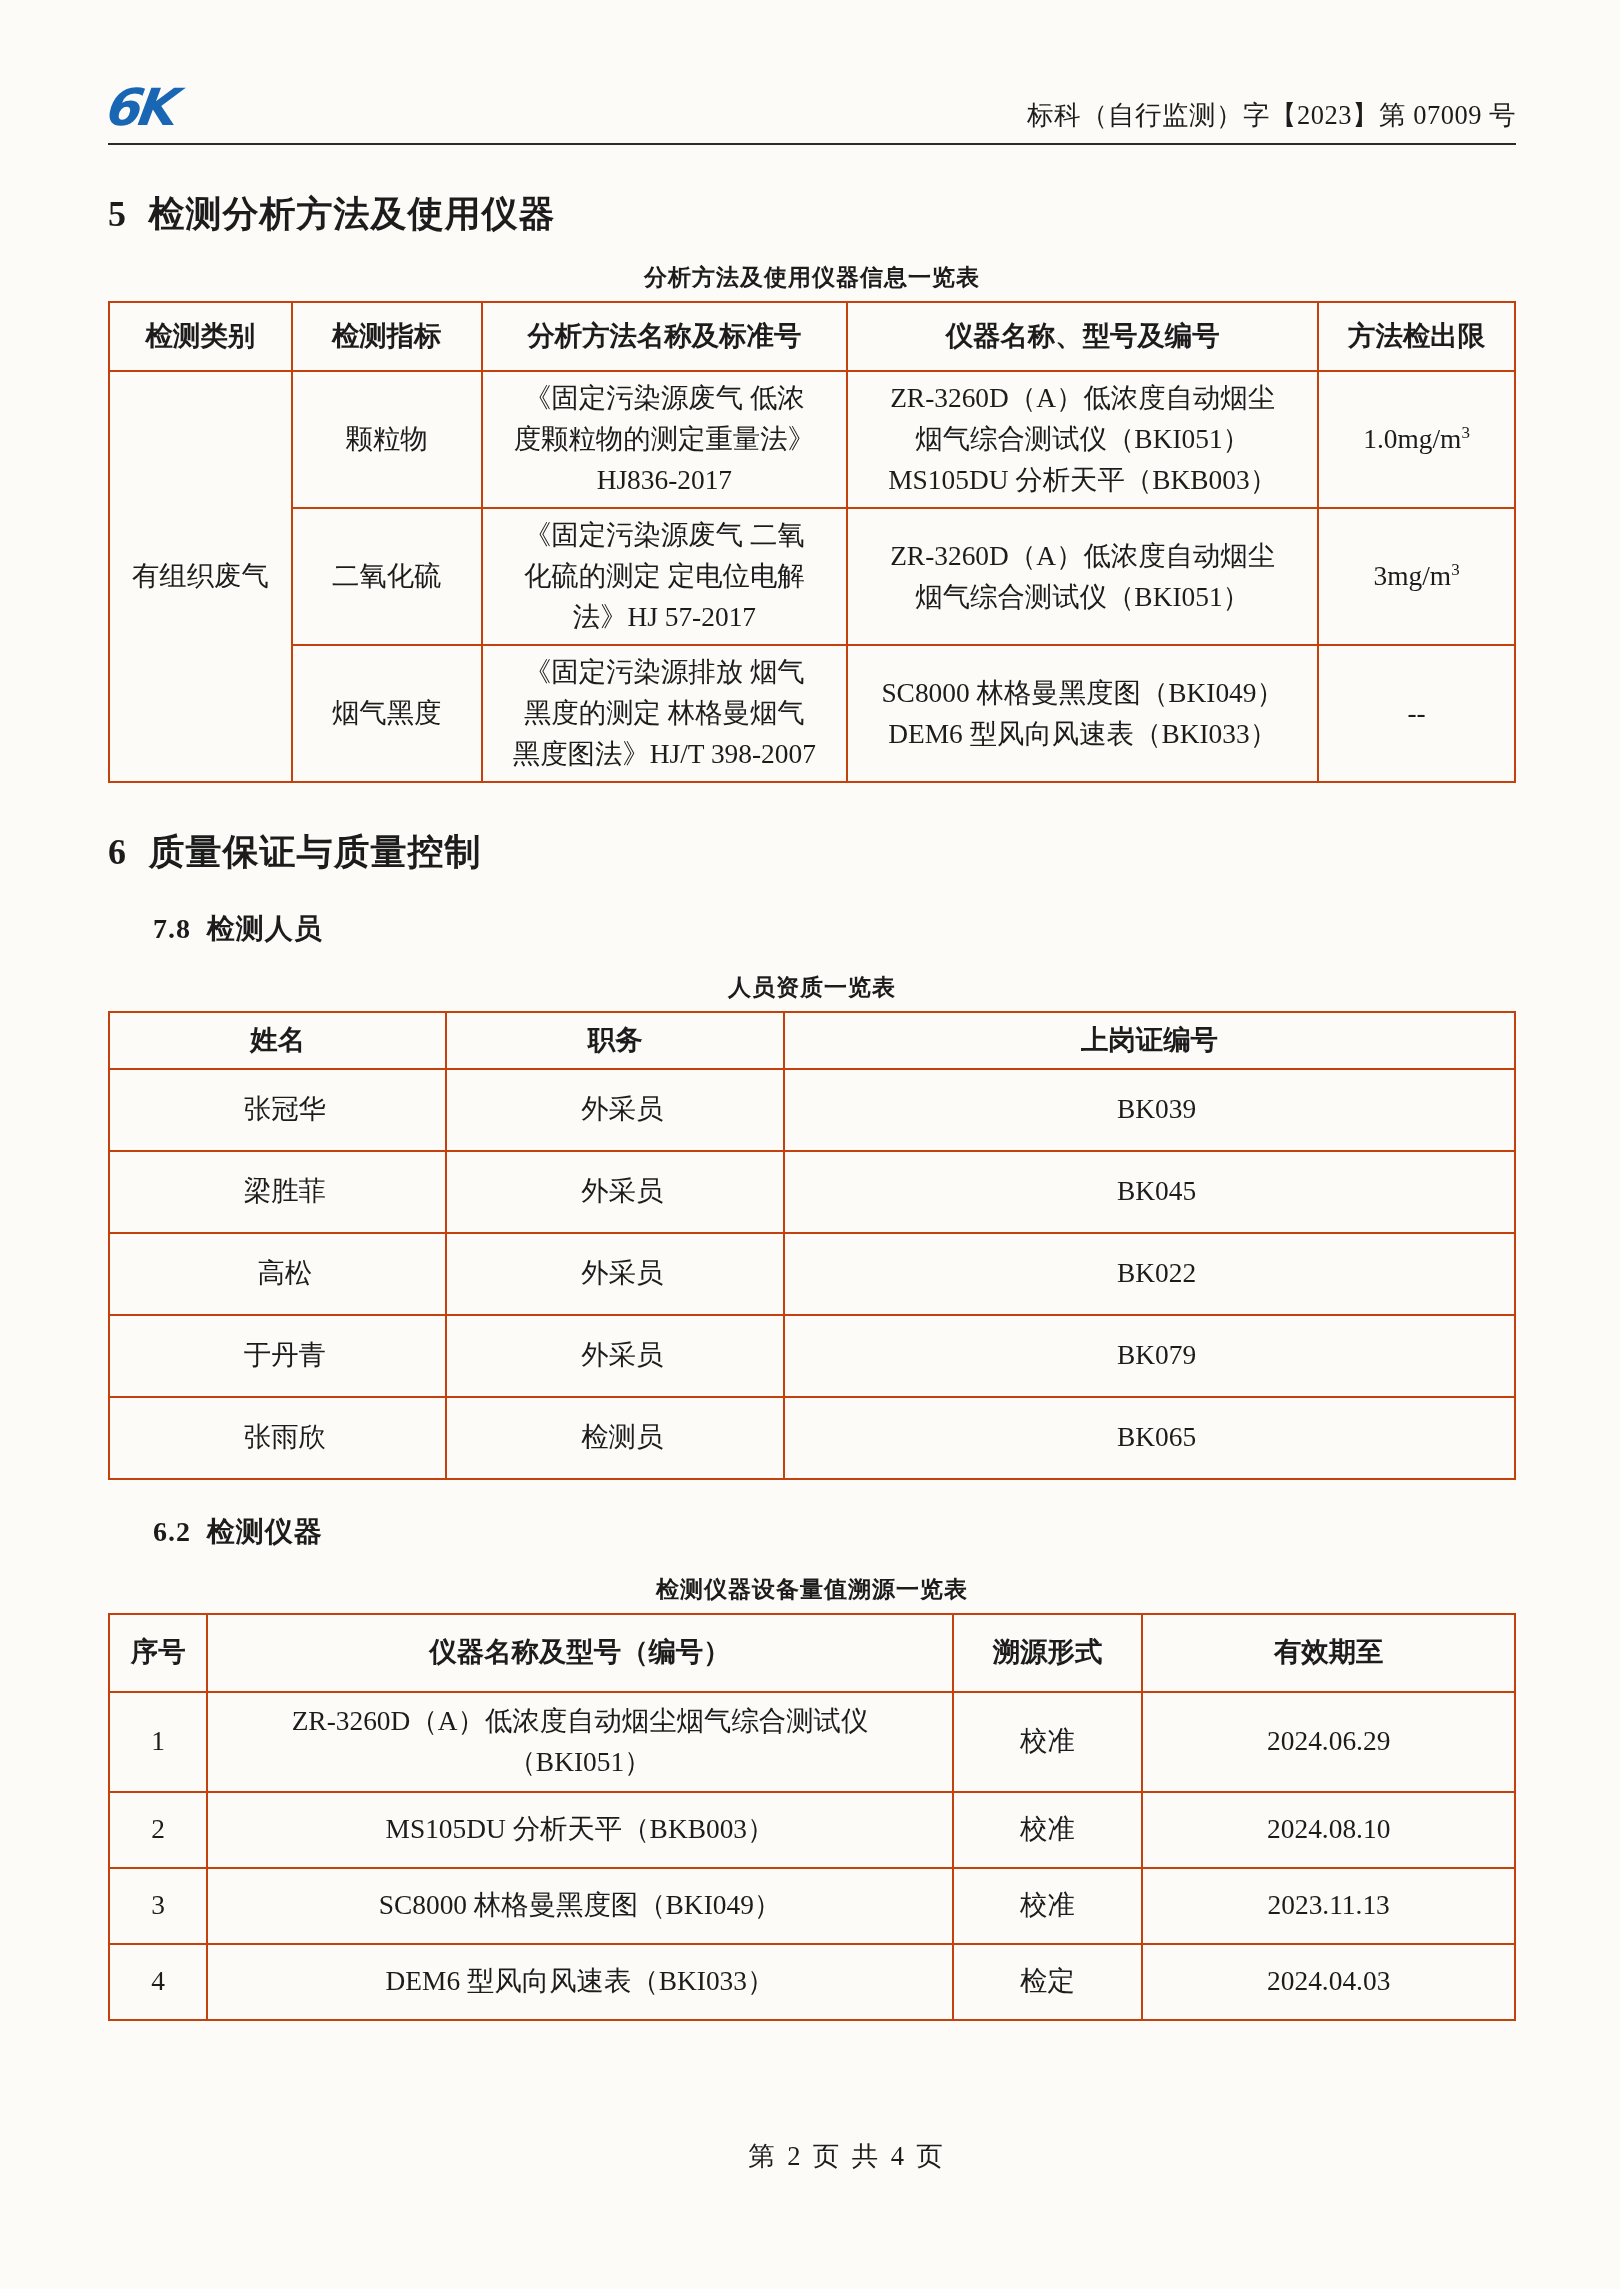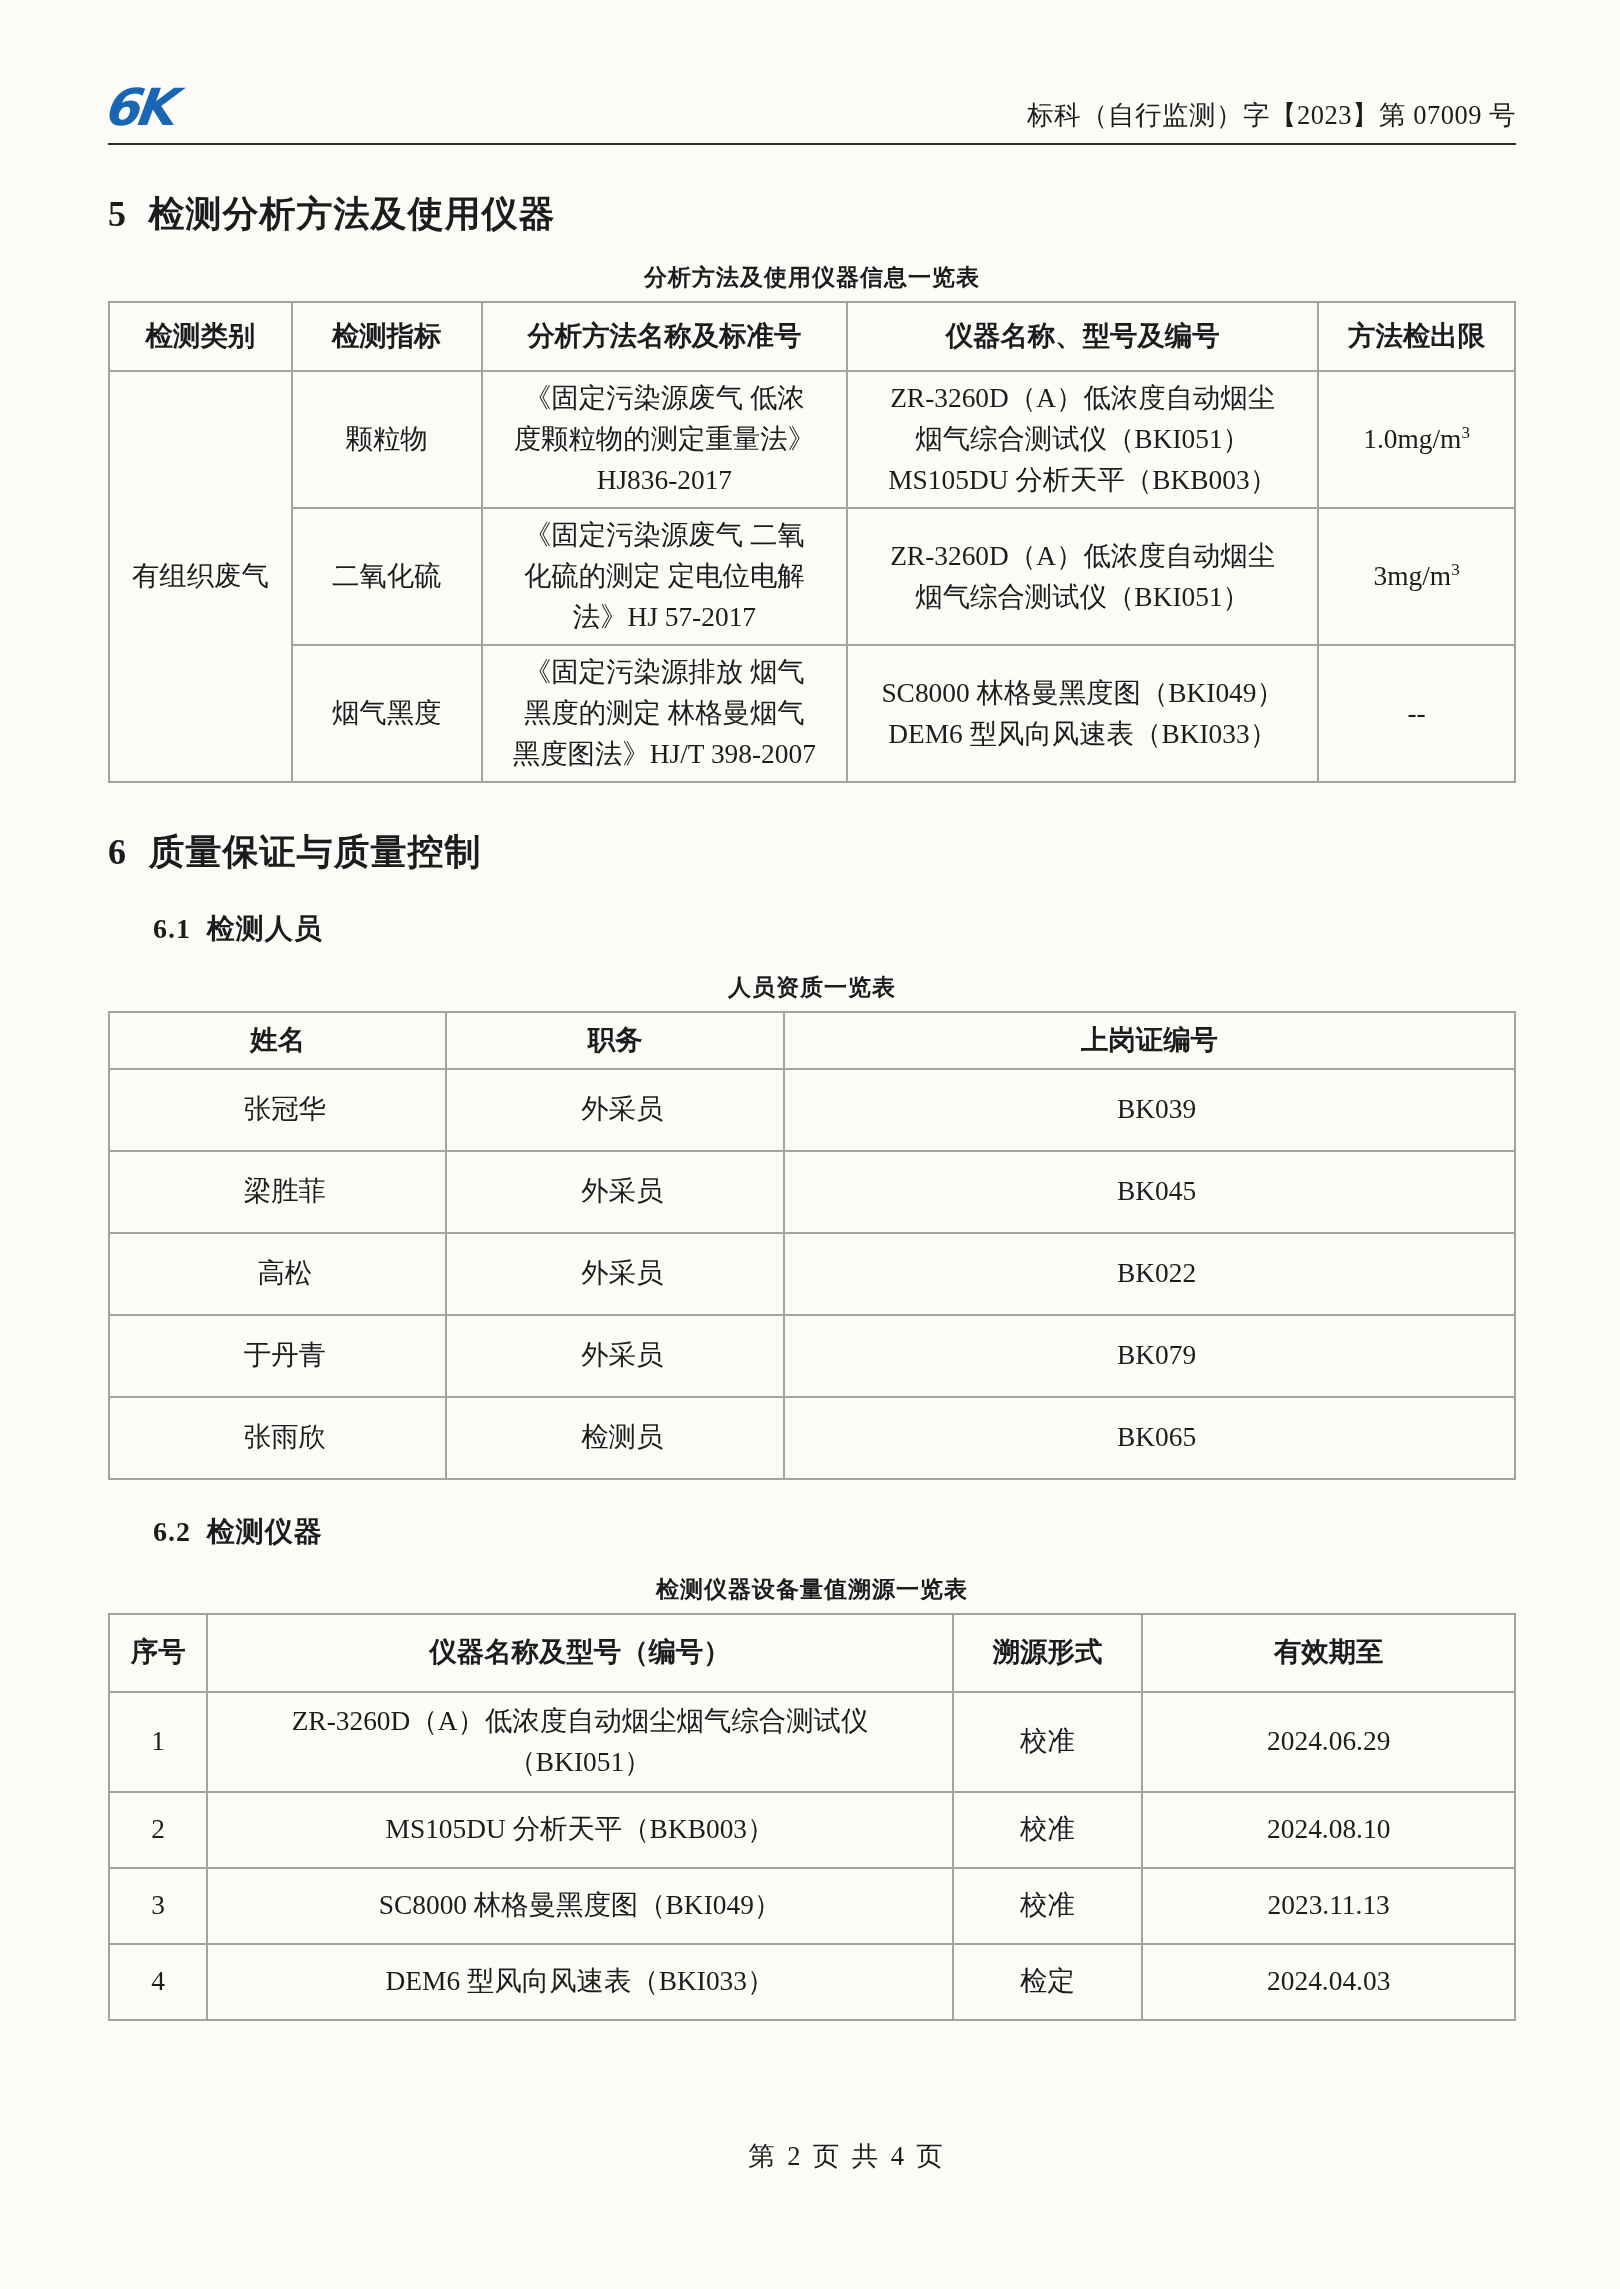--- a/index.html
+++ b/index.html
@@ -37,21 +37,21 @@
   .doc-number { font-size:26.5px; letter-spacing:0.5px; }
   
   .section-title { font-size:36px; font-weight:bold; margin-top:45px; letter-spacing:1px; }
   .section-title .num { margin-right:21.6px; }
   .sub-title { font-size:28px; font-weight:bold; margin-top:33px; padding-left:45px; letter-spacing:1px; }
   .sub-title .num { margin-right:15.7px; }
   .table-caption { font-size:23px; font-weight:bold; text-align:center; margin-top:23.5px; margin-bottom:7.8px; letter-spacing:1px; }
   
   table { width:100%; border-collapse:collapse; table-layout:fixed; }
   th,td {
-    border:2px solid #a3a3a3;
+    border:2px solid #c2410c;
     text-align:center; vertical-align:middle;
     font-size:27.4px; line-height:1.5;
     padding:5.9px 7.8px;
     white-space:pre-line;
   }
   th { font-weight:bold; }
   .t-methods th { height:69px; }
   .t-methods td { height:137px;text-align:center; }
   .t-personnel th { height:57px; }
   .t-personnel td { height:82px;padding-left:22px; }
@@ -129,21 +129,21 @@
       <td><span>--</span><span class="sup"></span></td>
     </tr>
   </tbody>
     </table>
 
   <div class="section-title">
     <span class="num">6</span><span>质量保证与质量控制</span>
   </div>
 
   <div class="sub-title">
-    <span class="num">6.1</span><span>检测人员</span>
+    <span class="num">7.8</span><span>检测人员</span>
   </div>
 
   <div class="table-caption">人员资质一览表</div>
 
   <table class="t-personnel">
     <colgroup>
       <col style="width:24%">
         <col style="width:24%">
         <col style="width:52%">
     </colgroup>

